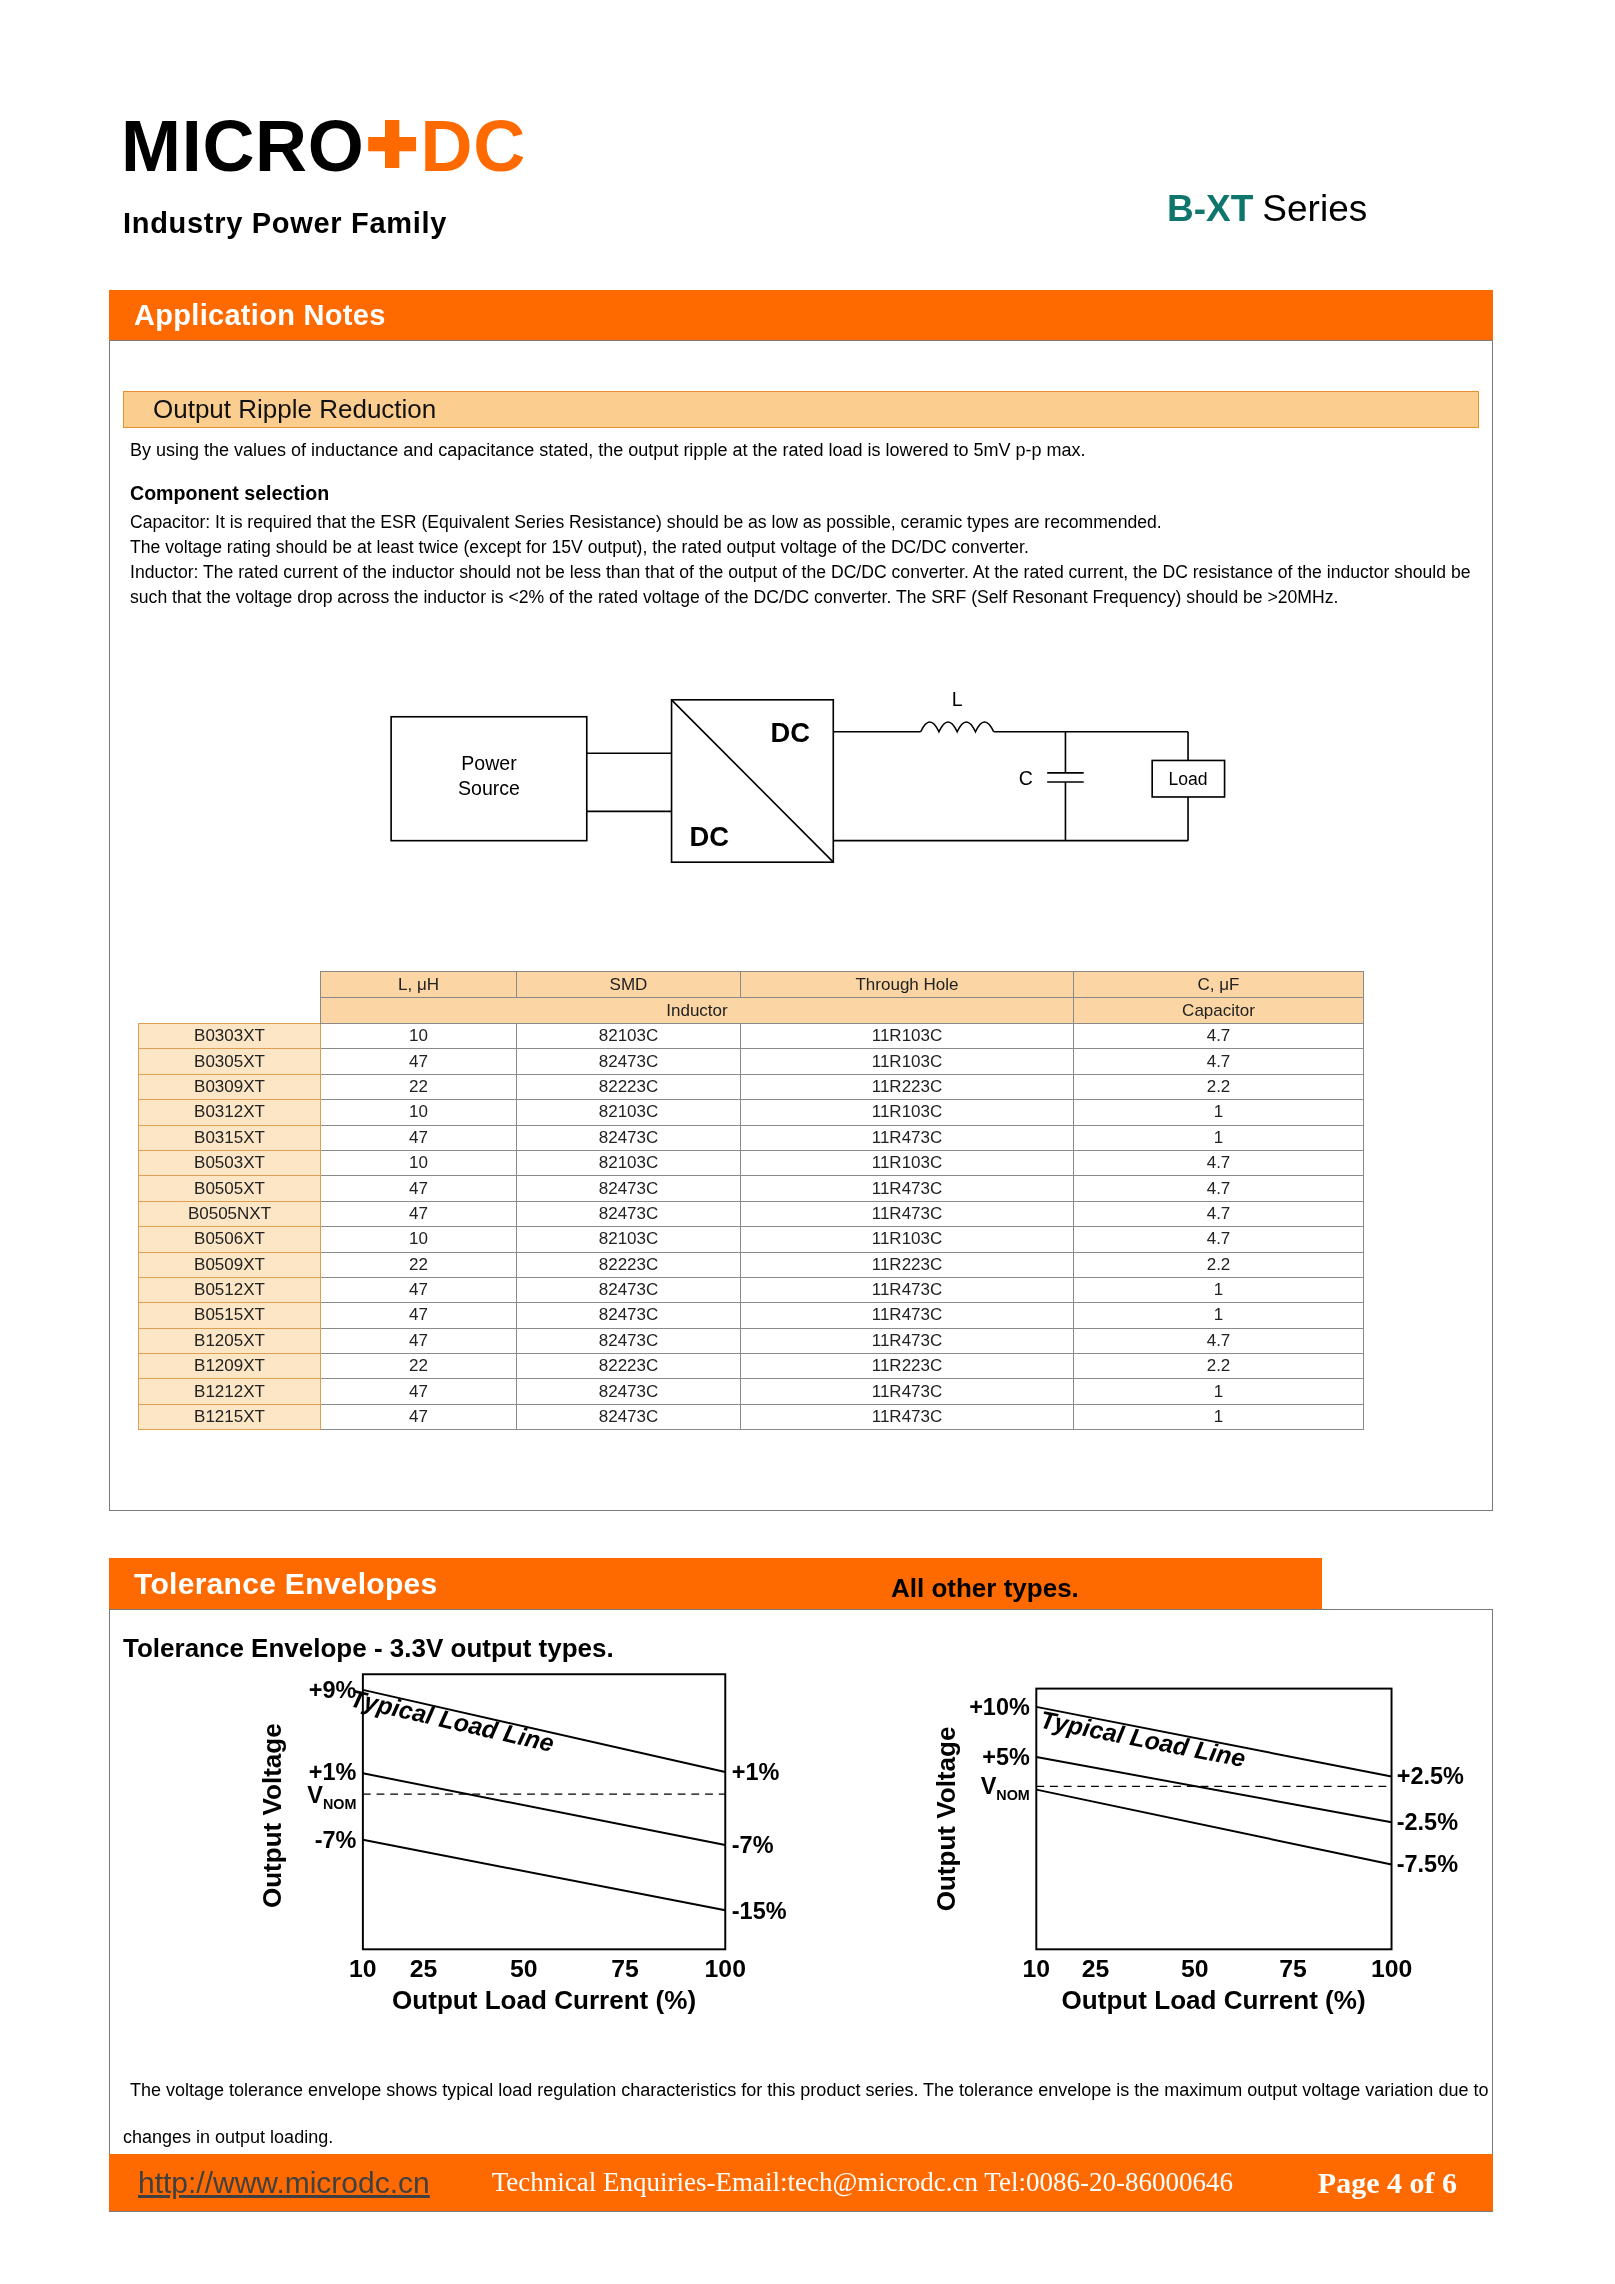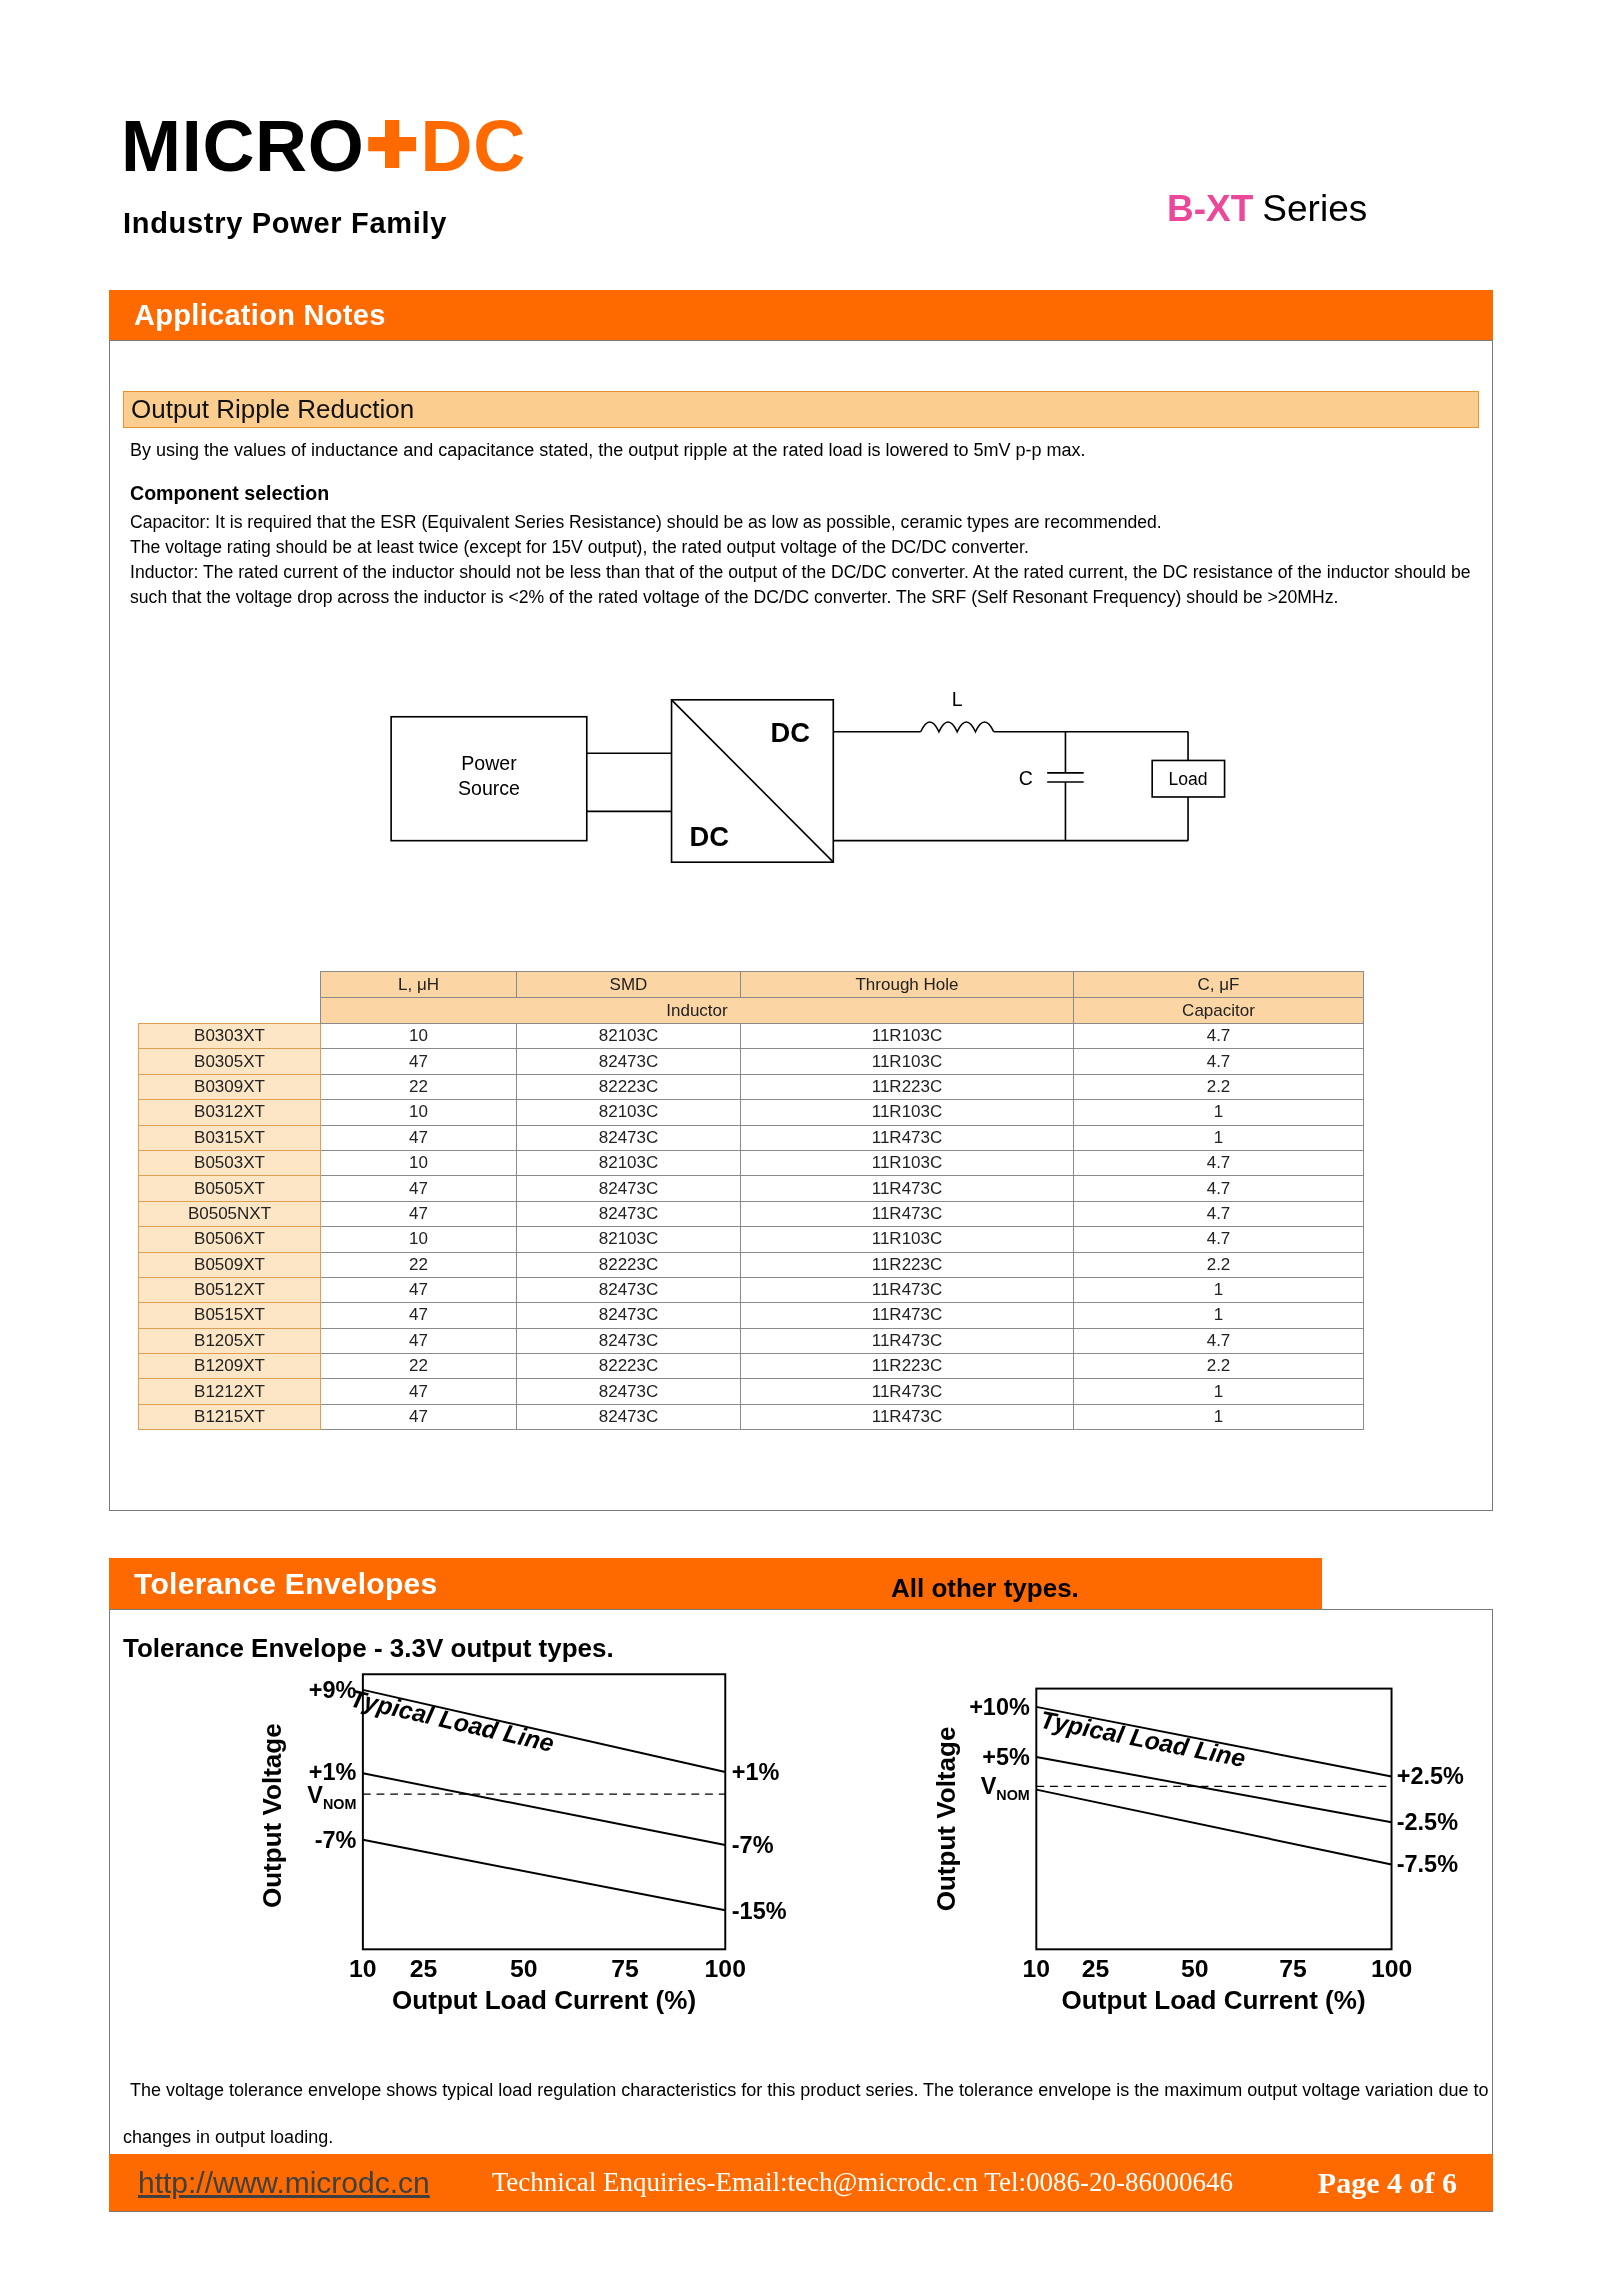--- a/index.html
+++ b/index.html
@@ -8,24 +8,24 @@
   .abs{position:absolute}
   .orange-bar{background:#FF6A00;color:#fff;font-weight:700;display:flex;align-items:center;padding-left:25px;letter-spacing:0.3px}
   .gray-box{border:1.3px solid #7a7a7a;background:#fff}
   .nowrap{white-space:nowrap}
   
   .logo{font-weight:900;font-size:72px;letter-spacing:0.7px;line-height:1}
   .logo .dc{color:#FF6A00}
   .logo .plus{color:#FF6A00;font-size:63px;vertical-align:3.9px;margin:0 1.3px}
   .tagline{font-weight:700;font-size:29px;letter-spacing:0.7px}
   .series{font-size:37px;white-space:nowrap}
-  .series .name{color:#ec4899;font-weight:800}
+  .series .name{color:#0f766e;font-weight:800}
   .series .suffix{color:#000000;font-weight:400;margin-left:9px}
   
-  .ripple-header{background:#FBCE8F;border:1.3px solid #E8912D;color:#111;font-size:26px;display:flex;align-items:center;padding-left:7px}
+  .ripple-header{background:#FBCE8F;border:1.3px solid #E8912D;color:#111;font-size:26px;display:flex;align-items:center;padding-left:29px}
   .bodytext{font-size:17.6px;line-height:25px;white-space:nowrap}
   
   .ripple-table{border-collapse:collapse;table-layout:fixed;width:1225px;font-size:17px;color:#222}
   .ripple-table th,.ripple-table td{border:0.7px solid #8a8a8a;text-align:center;font-weight:400;height:25.4px;overflow:hidden;padding:0}
   .ripple-table thead th{height:26px;background:#FBD5A3}
   .ripple-table .blank{border:none;background:#fff}
   .ripple-table td.part{background:#FCE6C6;border-color:#DF9F52}
   
   svg text{font-family:"Liberation Sans",sans-serif}
   .chart-title{font-size:26px;font-weight:700;white-space:nowrap}

